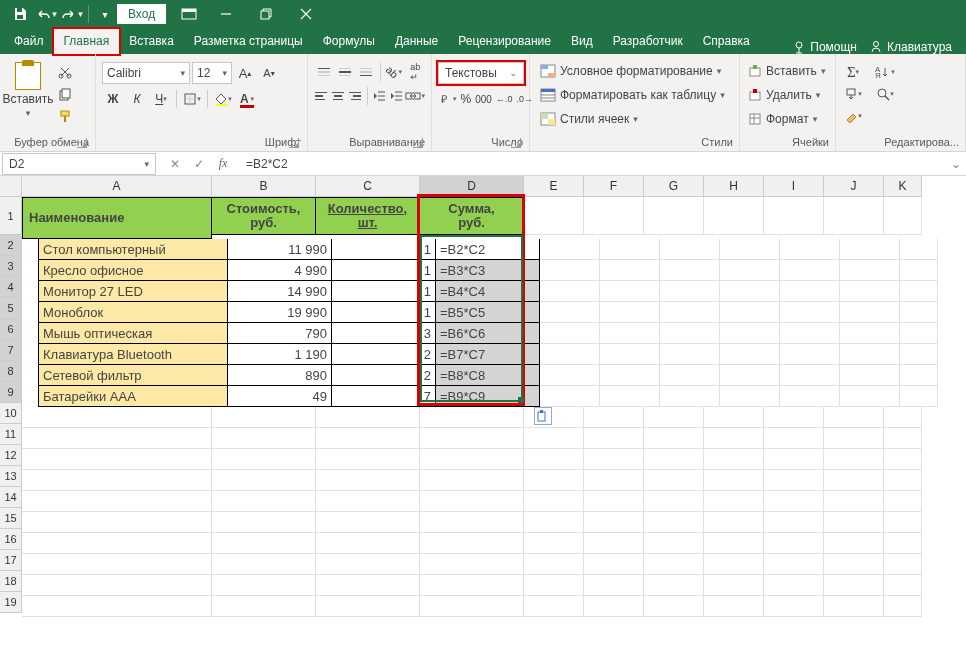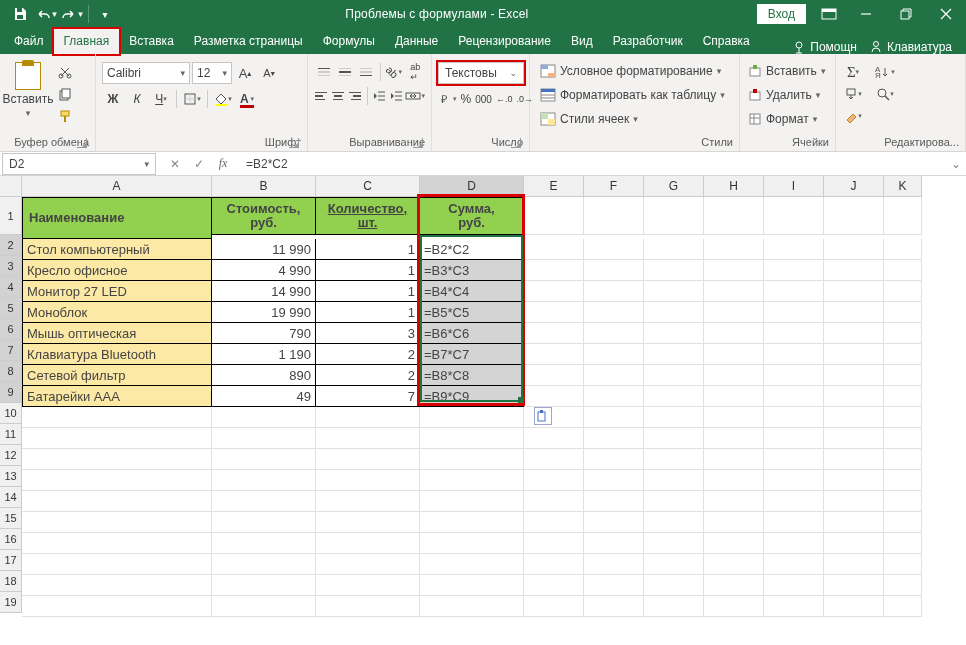--- a/index.html
+++ b/index.html
@@ -84,21 +84,21 @@
 .rh{width:22px;background:#f0f0f0;border-right:1px solid #ccc;border-bottom:1px solid #ccc;display:flex;align-items:center;justify-content:center;font-size:11px;color:#333;}
 .rh.sel{background:#d2d2d2;}
 .cells{position:absolute;left:22px;top:21px;}
 .gridrow{display:flex;}
 .cell{border-right:1px solid #e1e1e1;border-bottom:1px solid #e1e1e1;font-size:13px;padding:0 4px;display:flex;align-items:center;overflow:hidden;white-space:nowrap;}
 
 .b{border-right:1px solid #000;border-bottom:1px solid #000;}
 .bt{border-top:1px solid #000;}
 .bl{border-left:1px solid #000;}
 .hdrcell{background:#92d050;font-weight:700;justify-content:center;text-align:center;line-height:1.1;}
-.namecell{background:#fce9a6;}
+.namecell{background:#fce9a6;margin-left:16px;}
 .numr{justify-content:flex-end;}
 .selrange{background:#d4d4d4;}
 .activecell{background:#fff;}
 .redframe{position:absolute;border:3px solid #d90000;pointer-events:none;}
 .selborder{position:absolute;border:2px solid #217346;pointer-events:none;}
 .fillhandle{position:absolute;width:6px;height:6px;background:#217346;right:-3px;bottom:-3px;}
 .smarttag{position:absolute;width:18px;height:18px;border:1px solid #9aa7cf;background:#fff;display:flex;align-items:center;justify-content:center;cursor:pointer;font-size:11px;}
 
 svg{display:block;}
 </style>
@@ -124,21 +124,20 @@
         <svg width="16" height="12" viewBox="0 0 16 12">
           <path fill="none" stroke="#fff" stroke-width="1.5" d="M12 6H6a4 4 0 00-4 4M12 6L9 3M12 6l-3 3"></path>
         </svg>
         <span class="caret" style="color:#fff;margin-left:1px">▾</span>
       </div>
     <div class="qat-sep"></div>
     <div class="qat-btn">
         <span style="font-size:10px">▾</span>
       </div>
   </div>
-  <div class="title-text">Проблемы с формулами  -  Excel</div>
   <div class="winctrls">
     <div class="login-btn">Вход</div>
     <div class="acct">
         <svg width="16" height="12" viewBox="0 0 16 12">
           <rect x="1" y="1" width="14" height="10" fill="none" stroke="#fff"></rect>
           <rect x="1" y="1" width="14" height="3" fill="#fff"></rect>
         </svg>
       </div>
     <div class="winbtn">
         <svg width="12" height="12">

